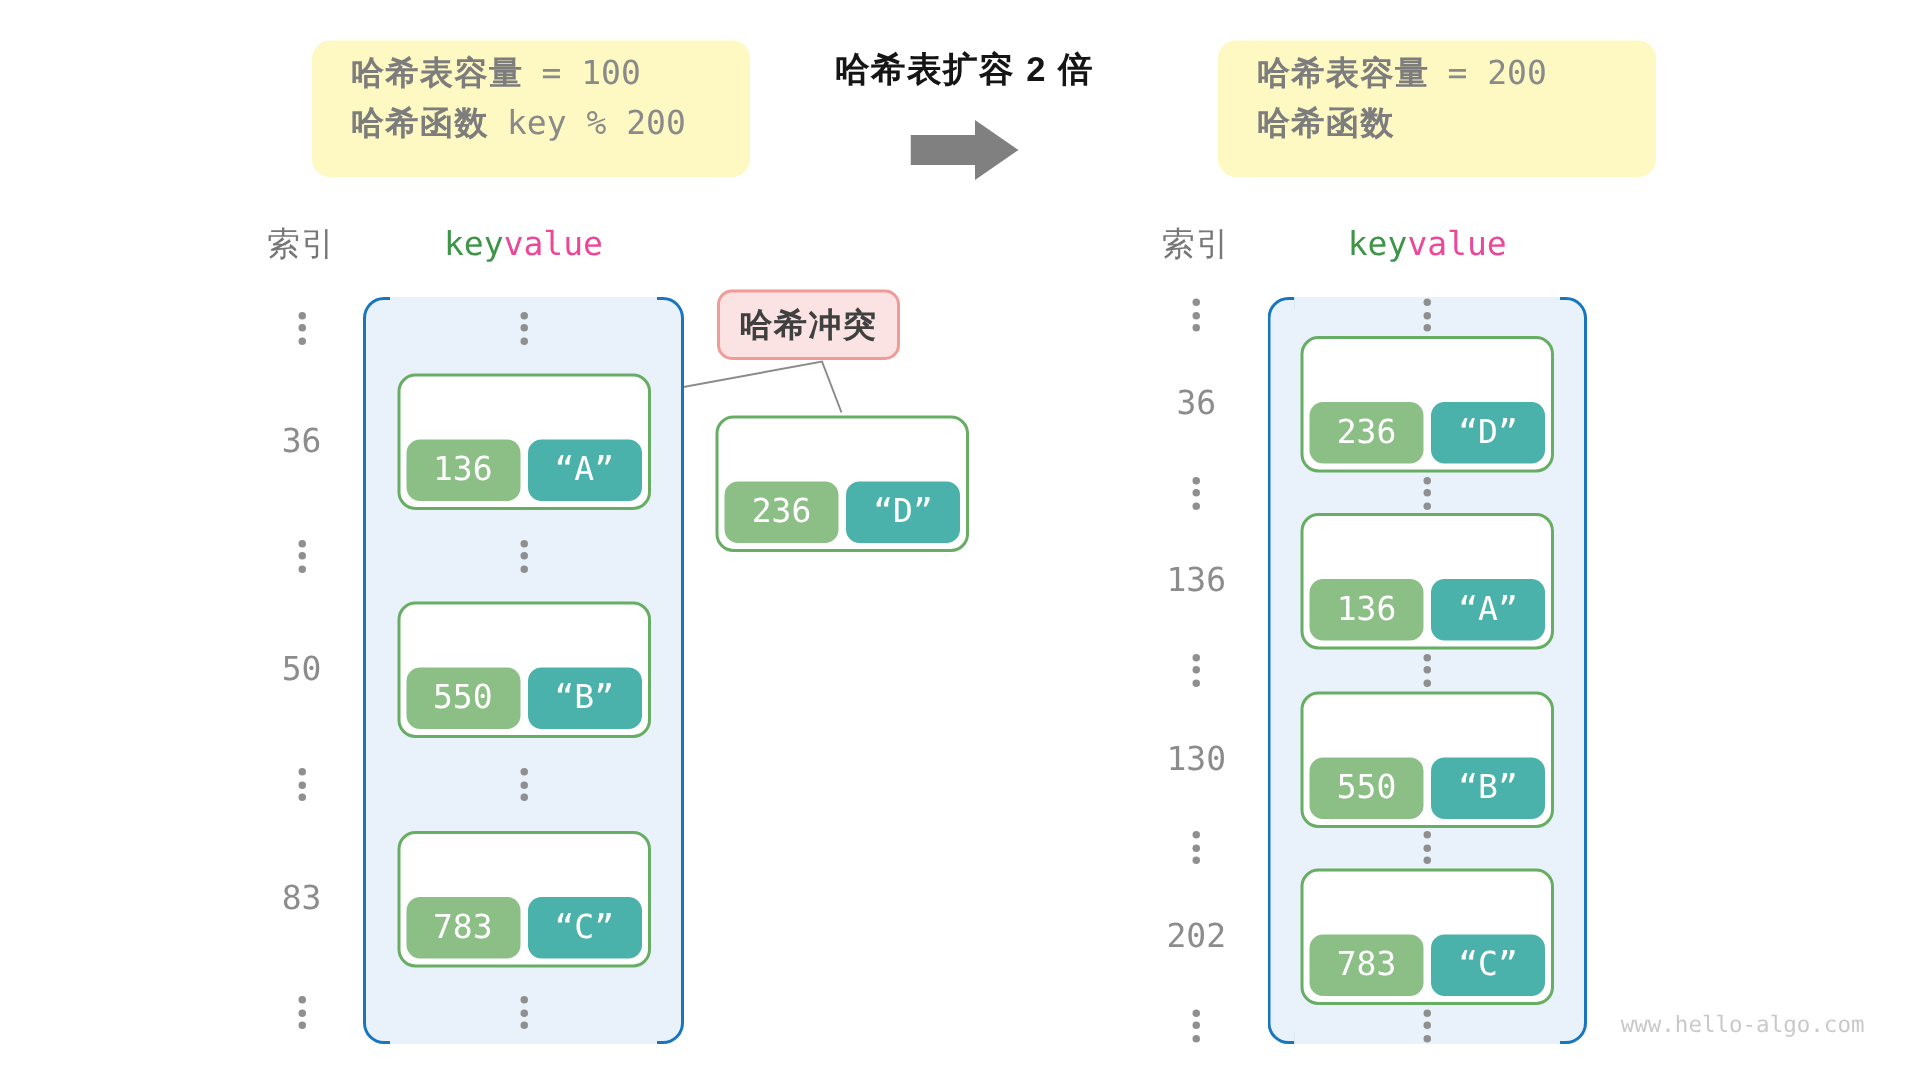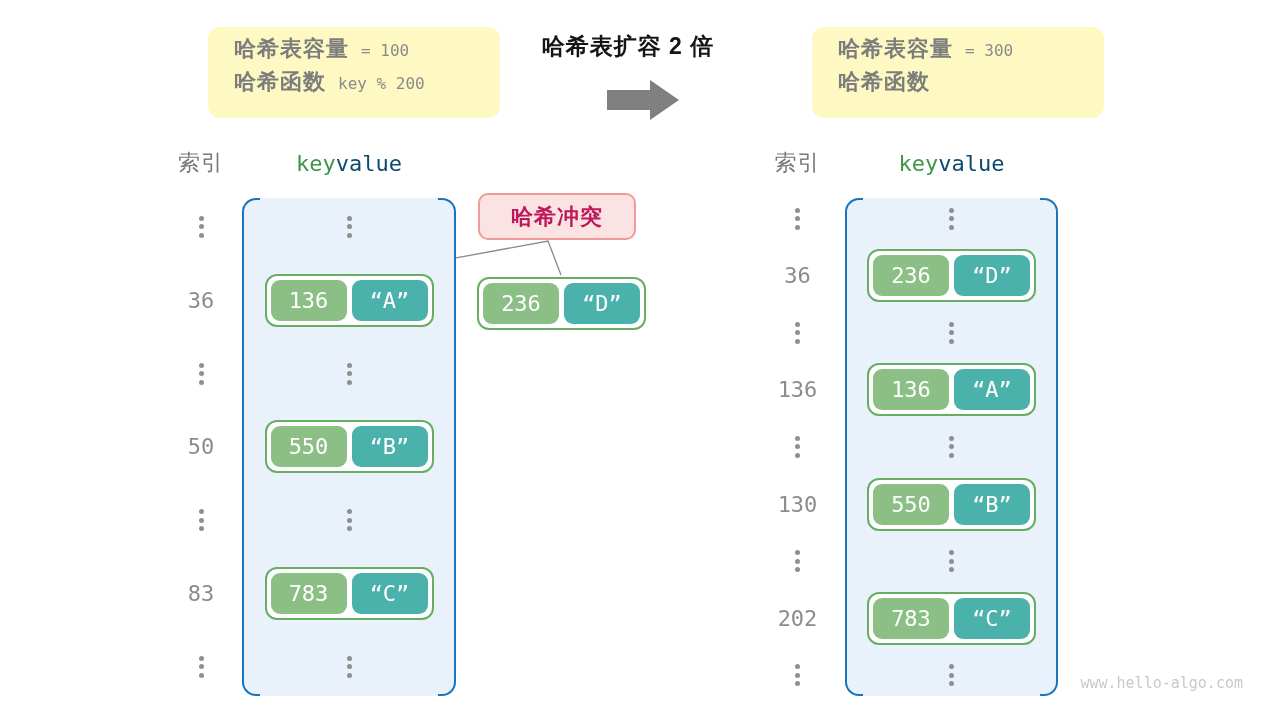--- a/index.html
+++ b/index.html
@@ -10,45 +10,45 @@
 
   
   .info-box{
     position:absolute;width:292px;height:91px;background:#fef9c3;border-radius:12px;
     padding:5px 0 0 26px;box-sizing:border-box;
   }
   .info-left{left:208px;top:27px;}
   .info-right{left:812px;top:27px;}
   .info-line{display:flex;align-items:baseline;gap:12px;height:33px;line-height:33px;}
   .info-line .cjk{font-weight:bold;font-size:22px;color:#7D7D7D;letter-spacing:1px;}
-  .info-line .val{font-family:"DejaVu Sans Mono",monospace;font-size:16px;color:#8A8A8A;}
+  .info-line .val{font-family:"DejaVu Sans Mono",monospace;font-size:22px;color:#8A8A8A;}
 
   
   .center-title{
-    position:absolute;left:525px;top:31px;width:206px;text-align:center;
+    position:absolute;left:540px;top:31px;width:206px;text-align:center;
     font-weight:bold;font-size:23px;color:#151515;letter-spacing:1px;
   }
   .big-arrow{position:absolute;left:607px;top:78px;}
 
   
   .table-section{position:absolute;}
   .sec-left{left:160px;top:198px;width:296px;height:498px;}
   .sec-right{left:750px;top:198px;width:308px;height:498px;}
   .sec-left .table-box{left:82px;width:214px;}
   .sec-right .table-box{left:95px;width:213px;}
   .sec-left .idx,.sec-left .idx-h{width:82px;}
   .sec-right .idx,.sec-right .idx-h{width:95px;}
   .sec-left .cell,.sec-left .kv-h{width:214px;}
   .sec-right .cell,.sec-right .kv-h{width:213px;}
 
   .col-header{position:absolute;top:-50px;left:0;right:0;display:flex;align-items:center;}
   .idx-h{text-align:center;font-size:22px;color:#777777;letter-spacing:1px;}
   .kv-h{display:flex;justify-content:center;font-family:"DejaVu Sans Mono",monospace;font-size:22px;}
   .key-h{color:#3E9548;}
-  .val-h{color:#0c4a6e;}
+  .val-h{color:#ec4899;}
 
   .table-box{
     position:absolute;top:0;height:498px;background:#E9F2FB;border-radius:14px;
   }
   .table-box::before,.table-box::after{
     content:"";position:absolute;top:0;bottom:0;width:16px;border:2.5px solid #1976BD;
   }
   .table-box::before{left:0;border-right:none;border-radius:14px 0 0 14px;}
   .table-box::after{right:0;border-left:none;border-radius:0 14px 14px 0;}
 
@@ -58,32 +58,32 @@
        font-family:"DejaVu Sans Mono",monospace;font-size:22px;color:#8C8C8C;}
   .cell{display:flex;justify-content:center;align-items:center;}
 
   
   .pair{
     background:#ffffff;border:2px solid #67AD63;border-radius:12px;padding:4px;
     display:inline-flex;gap:5px;box-sizing:border-box;
   }
   .kbox,.vbox{
     width:76px;height:41px;border-radius:9px;display:flex;align-items:center;justify-content:center;
-    color:#ffffff;font-family:"DejaVu Sans Mono",monospace;font-size:22px;
+    color:#ffffff;font-family:"DejaVu Sans Mono",monospace;font-size:22px;margin-top:38px;
   }
   .kbox{background:#8CBF85;}
   .vbox{background:#4AB1AB;}
   .external-pair{position:absolute;left:477px;top:277px;}
 
   
   .collision-badge{
-    position:absolute;left:478px;top:193px;width:158px;height:47px;box-sizing:border-box;
+    position:absolute;left:478px;top:193px;width:122px;height:47px;box-sizing:border-box;
     background:#FCE3E3;border:2.5px solid #F09B97;border-radius:10px;
     display:flex;align-items:center;justify-content:center;
-    font-weight:bold;font-size:22px;color:#be185d;letter-spacing:1px;
+    font-weight:bold;font-size:22px;color:#404040;letter-spacing:1px;
   }
 
   
   .dots{display:inline-flex;flex-direction:column;gap:3.5px;}
   .dots i{width:5px;height:5px;border-radius:50%;background:#8F8F8F;display:block;}
 
   
   .connectors{position:absolute;left:0;top:0;pointer-events:none;}
   .watermark{
     position:absolute;right:37px;bottom:28px;font-family:"DejaVu Sans Mono",monospace;
@@ -111,21 +111,21 @@
   </div>
 
   <div class="center-title">哈希表扩容 2 倍</div>
   <svg class="big-arrow" width="74" height="44" viewBox="0 0 74 44">
     <polygon points="0,12 43,12 43,2 72,22 43,42 43,32 0,32" fill="#808080"></polygon>
   </svg>
 
   <div class="info-box info-right">
     <div class="info-line">
       <span class="cjk">哈希表容量</span>
-      <span class="val">= 300</span>
+      <span class="val">= 200</span>
     </div>
     <div class="info-line">
       <span class="cjk">哈希函数</span>
     </div>
   </div>
 
   <div class="collision-badge">哈希冲突</div>
 
   <div class="external-pair"><div class="pair">
         <div class="kbox">236</div>

